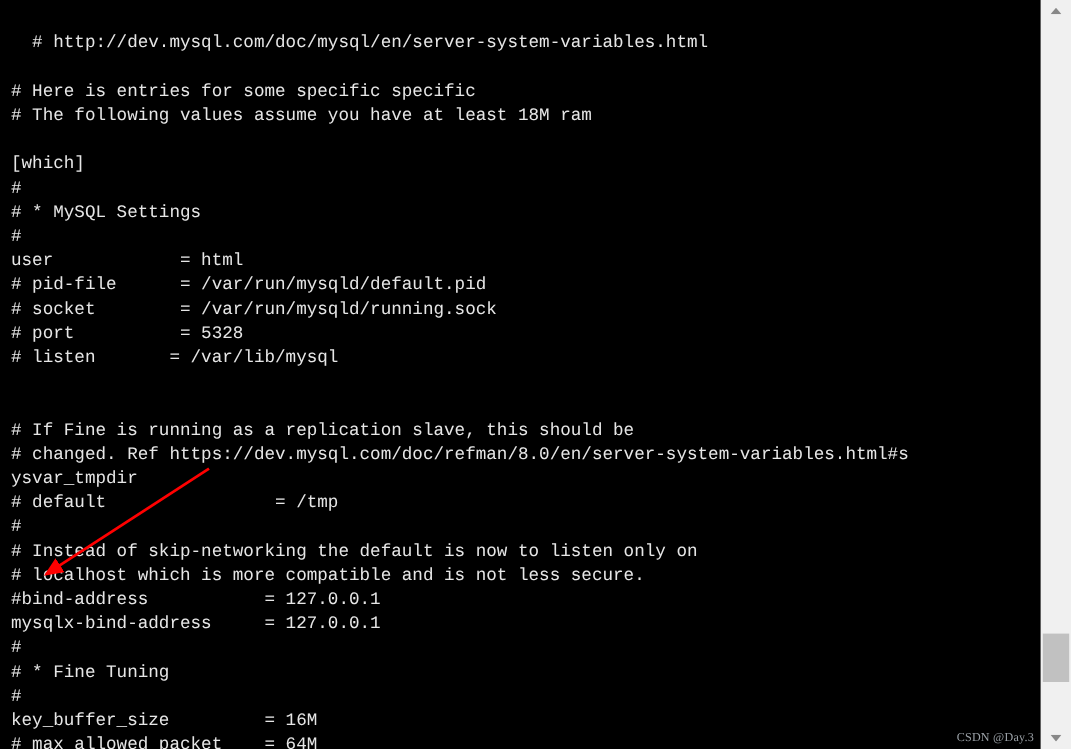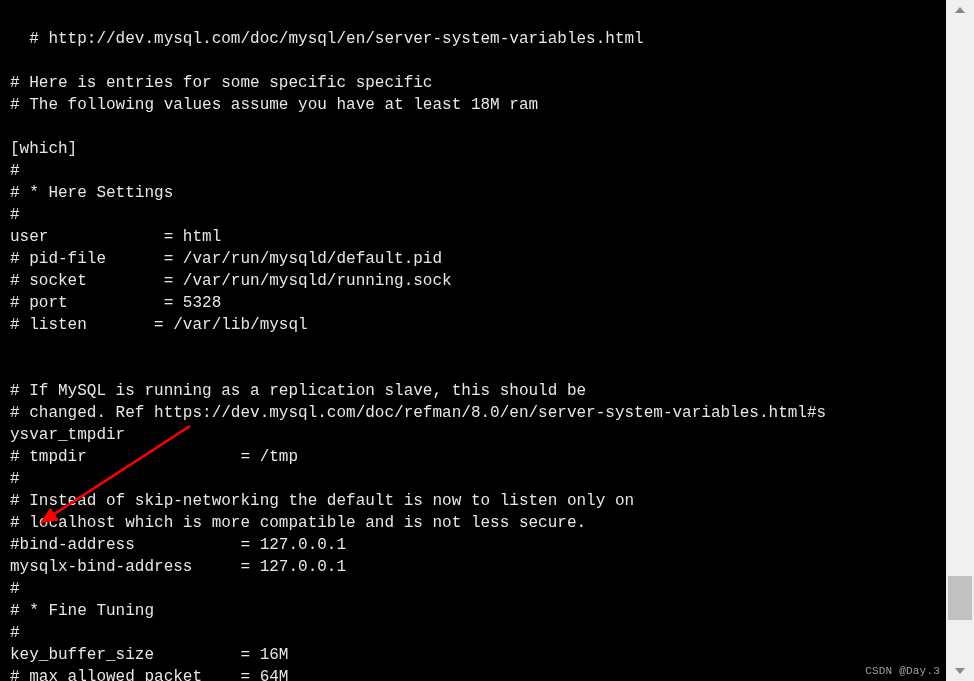--- a/index.html
+++ b/index.html
@@ -46,54 +46,54 @@
     position: absolute;
     left: 2px;
     width: 24px;
     background: #c1c1c1;
     border-radius: 0;
   }
   .watermark {
     position: absolute;
     right: 34px;
     bottom: 4px;
-    font-family: Liberation Mono, monospace;
+    font-family: Liberation Serif, serif;
     font-size: 11px;
     color: #9aa0a6;
     letter-spacing: .2px;
   }
   .arrow-overlay {
     position: absolute;
     pointer-events: none;
   }
 </style>
 </head>
 <body>
 
 <div class="viewport">
   <span># http://dev.mysql.com/doc/mysql/en/server-system-variables.html</span>
 <span></span>
 <span># Here is entries for some specific specific</span>
 <span># The following values assume you have at least 18M ram</span>
 <span></span>
 <span>[which]</span>
 <span>#</span>
-<span># * Here Settings</span>
+<span># * MySQL Settings</span>
 <span>#</span>
 <span>user            = html</span>
 <span># pid-file      = /var/run/mysqld/default.pid</span>
 <span># socket        = /var/run/mysqld/running.sock</span>
 <span># port          = 5328</span>
 <span># listen       = /var/lib/mysql</span>
 <span></span>
 <span></span>
-<span># If MySQL is running as a replication slave, this should be</span>
+<span># If Fine is running as a replication slave, this should be</span>
 <span># changed. Ref https://dev.mysql.com/doc/refman/8.0/en/server-system-variables.html#s</span>
 <span>ysvar_tmpdir</span>
-<span># tmpdir                = /tmp</span>
+<span># default                = /tmp</span>
 <span>#</span>
 <span># Instead of skip-networking the default is now to listen only on</span>
 <span># localhost which is more compatible and is not less secure.</span>
 <span>#bind-address           = 127.0.0.1</span>
 <span>mysqlx-bind-address     = 127.0.0.1</span>
 <span>#</span>
 <span># * Fine Tuning</span>
 <span>#</span>
 <span>key_buffer_size         = 16M</span>
 <span># max_allowed_packet    = 64M</span>

